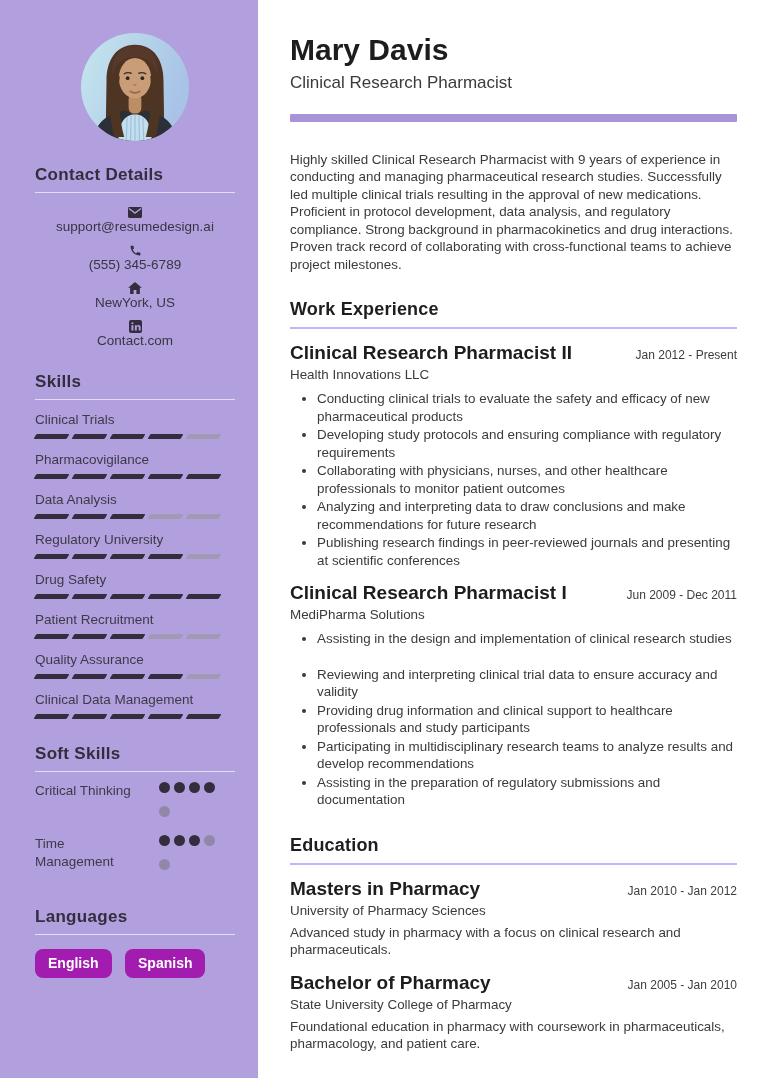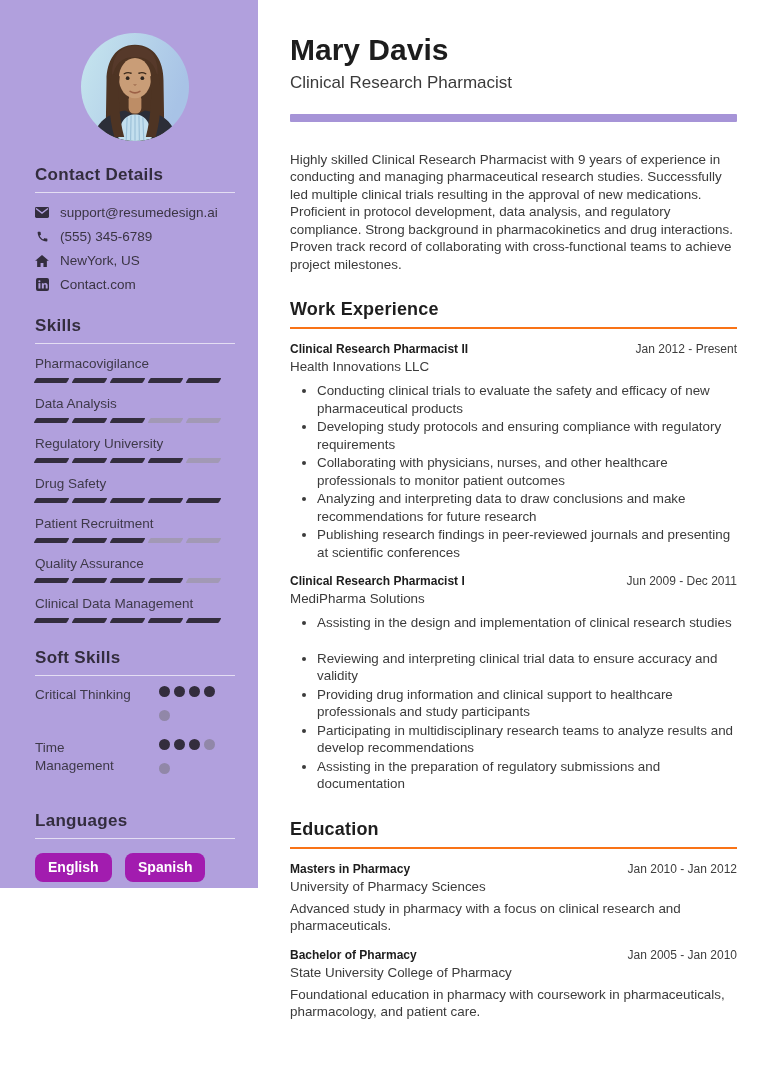--- a/index.html
+++ b/index.html
@@ -7,37 +7,37 @@
   body {
     width: 768px; height: 1078px;
     font-family: "Liberation Sans", sans-serif;
     color: #3b3b3b;
     overflow: hidden;
   }
   .page { display: flex; width: 768px; height: 1078px; background: #ffffff; }
 
   
   .sidebar {
-    width: 258px; min-width: 258px; height: 888px;
+    width: 258px; min-width: 258px; height: 1078px;
     background: #b1a0dd;
     padding: 30px 23px 20px 35px;
   }
   .avatar-wrap { width: 108px; height: 108px; margin: 3px auto 24px auto; }
   .avatar-wrap svg { display: block; width: 108px; height: 108px; }
 
   .side-heading {
     font-size: 17px; font-weight: 700; color: #332d3e;
     letter-spacing: 0.3px;
     padding-bottom: 7px; margin-bottom: 2px;
     border-bottom: 1px solid rgba(255,255,255,0.65);
   }
   .side-section { margin-bottom: 24px; }
 
   .contact-list { margin-top: 12px; }
-  .contact-item { display: flex; align-items: center; gap: 11px; margin-bottom: 9px; }
+  .contact-item { display: flex; align-items: center; margin-bottom: 9px; flex-direction: column; }
   .contact-item .c-icon { width: 14px; height: 14px; flex: 0 0 14px; display: flex; align-items: center; justify-content: center; }
   .contact-item .c-icon svg { display: block; }
   .contact-text { font-size: 13.5px; color: #3a3443; }
 
   .skill-item { margin-top: 12px; }
   .skill-name { font-size: 13.5px; color: #3e3949; margin-bottom: 7px; }
   .skill-bar { display: flex; gap: 5px; height: 6px; }
   .skill-bar .seg {
     display: inline-block; width: 33px; height: 5px;
     transform: skewX(-30deg); border-radius: 1px;
@@ -67,26 +67,26 @@
   .main { flex: 1; padding: 33px 31px 0 32px; background: #ffffff; }
   .person-name { font-size: 30px; font-weight: 700; color: #1d1d1d; line-height: 1.15; }
   .person-title { font-size: 17px; color: #3a3a3a; margin-top: 5px; }
   .accent-bar { height: 8px; background: #a694d7; margin-top: 21px; border-radius: 1px; }
 
   .summary { margin-top: 29px; font-size: 13.4px; line-height: 17.5px; color: #3b3b3b; }
 
   .section { margin-top: 26px; }
   .section-heading {
     font-size: 18px; font-weight: 700; color: #1e1e1e; letter-spacing: 0.2px;
-    padding-bottom: 7px; border-bottom: 2px solid #f97316;
+    padding-bottom: 7px; border-bottom: 2px solid #c4b5fd;
   }
 
   .job { margin-top: 13px; }
   .row-head { display: flex; justify-content: space-between; align-items: baseline; }
-  .job-title { font-size: 12px; font-weight: 700; color: #1d1d1d; }
+  .job-title { font-size: 19px; font-weight: 700; color: #1d1d1d; }
   .job-dates { font-size: 12px; color: #3d3d3d; white-space: nowrap; }
   .job-company { font-size: 13.4px; color: #3b3b3b; margin-top: 3px; }
   .job-bullets { margin: 8px 0 2px 0; padding-left: 27px; }
   .job-bullets li { font-size: 13.4px; line-height: 17.5px; color: #3b3b3b; margin-bottom: 1px; }
   .job-bullets li::marker { color: #3b3b3b; }
   .job--second .job-bullets li:first-child { margin-bottom: 18px; }
 
   .edu-entry { margin-top: 13px; }
   .edu-school { font-size: 13.4px; color: #3b3b3b; margin-top: 3px; }
   .edu-desc { font-size: 13.4px; line-height: 17.5px; color: #3b3b3b; margin-top: 6px; }
@@ -177,20 +177,30 @@
           </span>
           <span class="contact-text">Contact.com</span>
         </div>
       </div>
     </section>
 
     <section class="side-section">
       <div class="side-heading">Skills</div>
       <div>
         <div class="skill-item">
+          <div class="skill-name">Clinical Trials</div>
+          <div class="skill-bar">
+              <span class="seg filled"></span>
+              <span class="seg filled"></span>
+              <span class="seg filled"></span>
+              <span class="seg filled"></span>
+              <span class="seg empty"></span>
+            </div>
+        </div>
+        <div class="skill-item">
           <div class="skill-name">Pharmacovigilance</div>
           <div class="skill-bar">
               <span class="seg filled"></span>
               <span class="seg filled"></span>
               <span class="seg filled"></span>
               <span class="seg filled"></span>
               <span class="seg filled"></span>
             </div>
         </div>
         <div class="skill-item">

